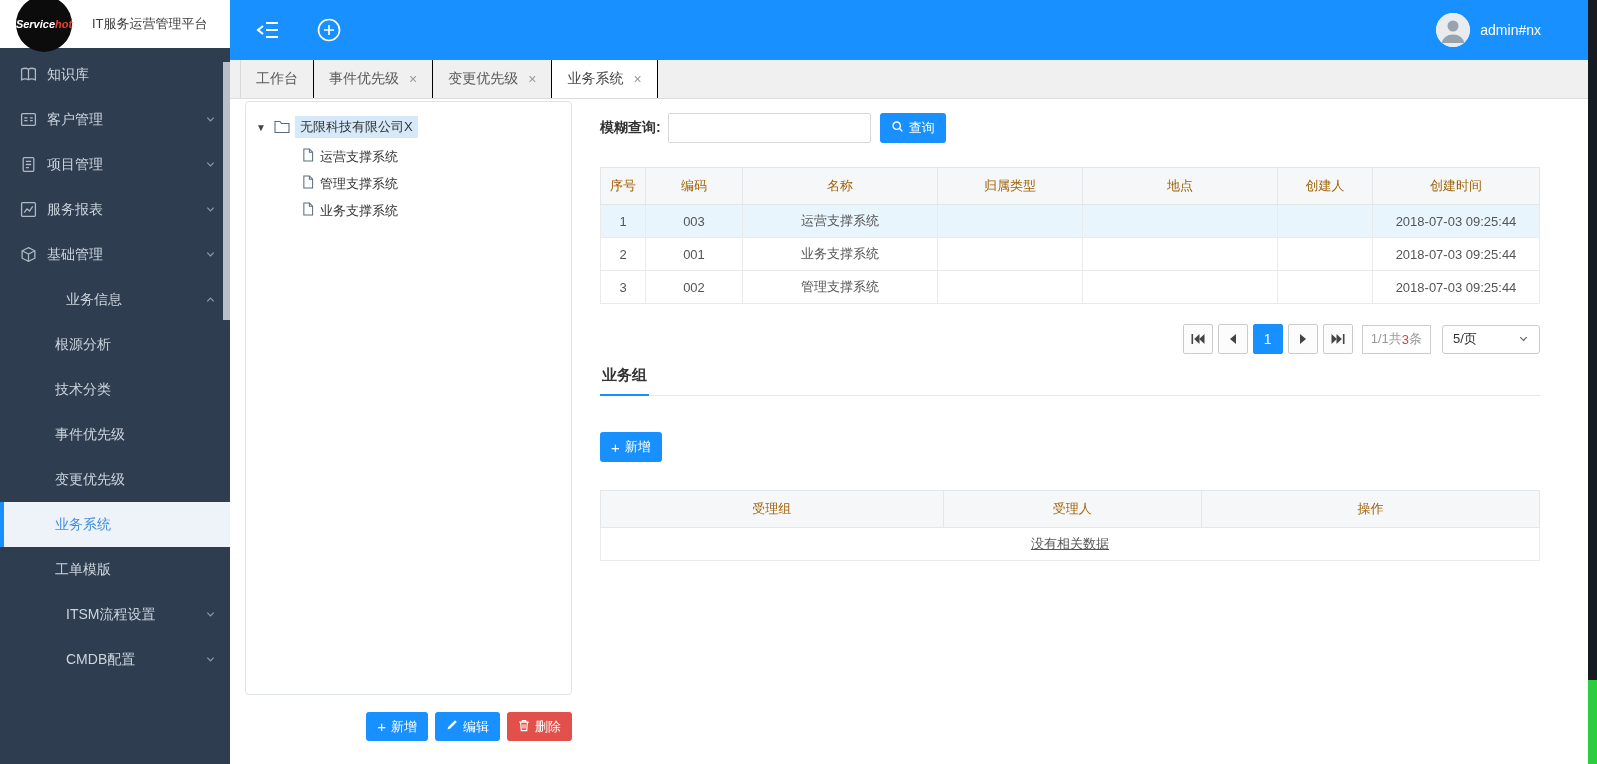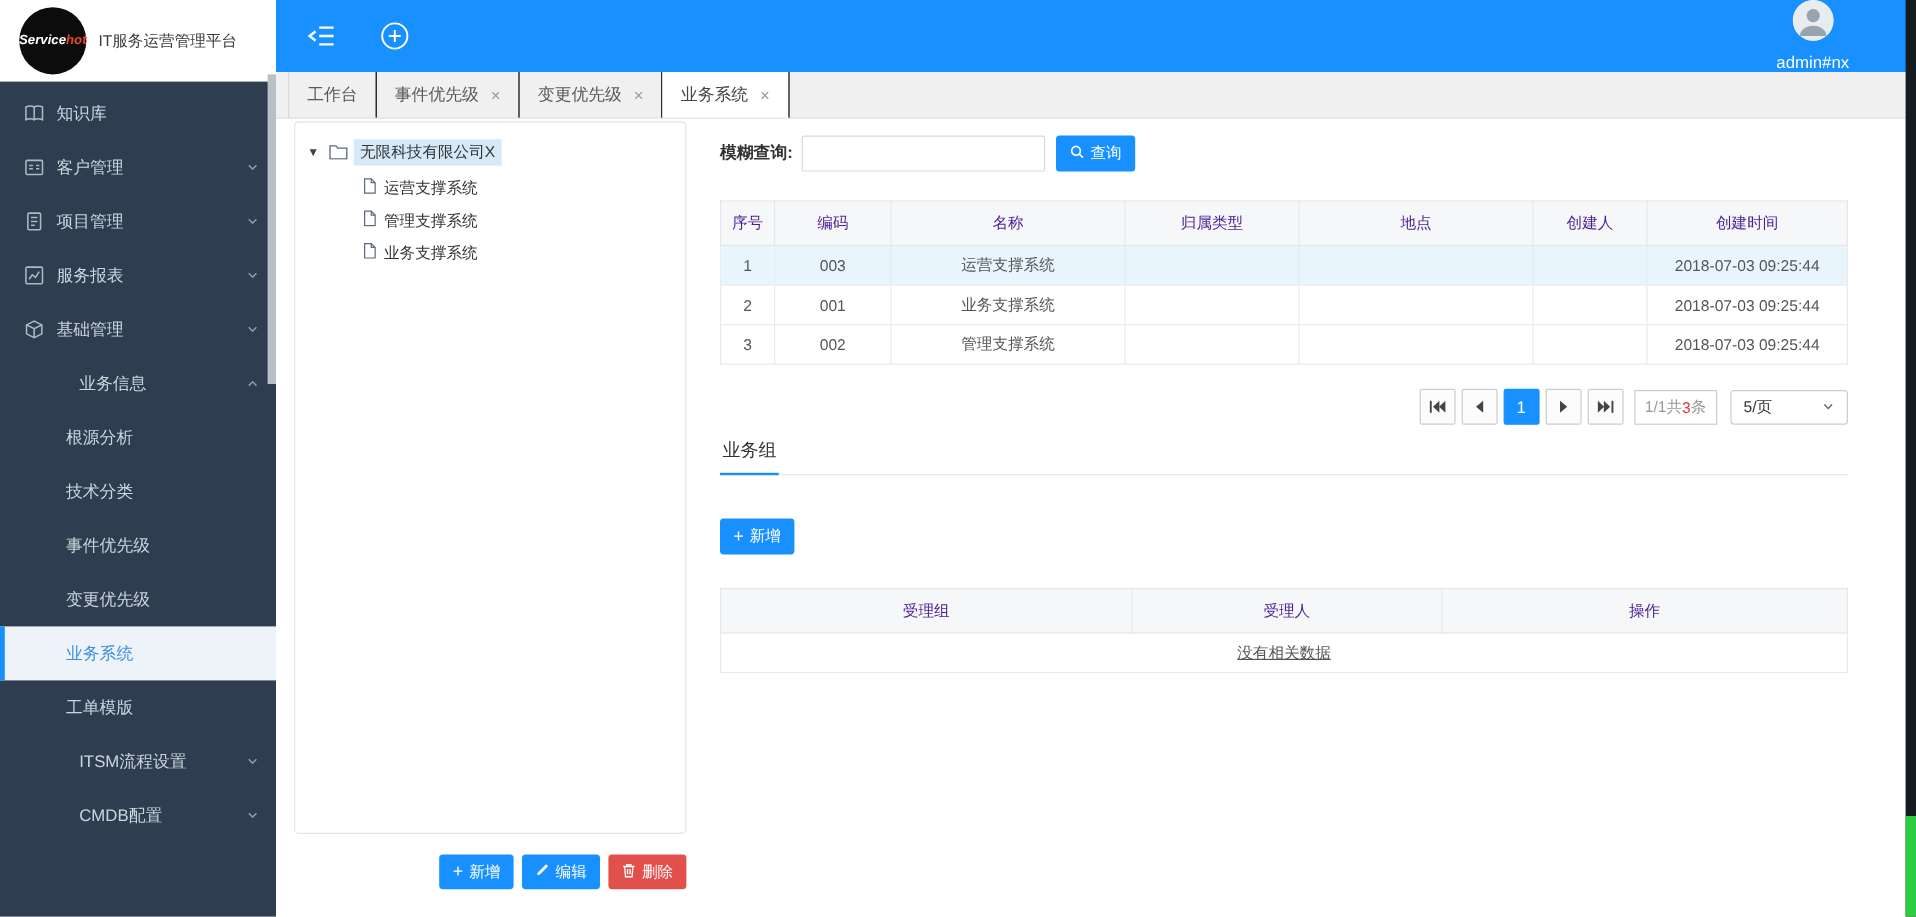--- a/index.html
+++ b/index.html
@@ -2,42 +2,42 @@
 <html><head>
 <meta charset="utf-8">
 <style>
   * { margin:0; padding:0; box-sizing:border-box; }
   html,body { width:1597px; height:764px; overflow:hidden; background:#fff;
     font-family:"Liberation Sans","DejaVu Sans",sans-serif; }
   .app { display:flex; width:1597px; height:764px; position:relative; }
 
   
   .sidebar { width:230px; min-width:230px; background:#2f3d50; position:relative; }
-  .brand { height:68px; background:#fff; display:flex; align-items:center; padding:0 4px 0 16px; gap:10px; }
+  .brand { height:48px; background:#fff; display:flex; align-items:center; padding:0 4px 0 16px; gap:20px; }
   .logo-circle { width:56px; height:56px; min-width:56px; border-radius:50%; background:#0c0c0c; color:#fff;
     display:flex; align-items:center; justify-content:center; font-size:11px; font-style:italic; font-weight:bold; }
   .logo-hot { color:#e8442e; }
   .brand-title { font-size:13px; color:#3a3a3a; }
   .nav { padding-top:4px; }
   .nav-item { height:45px; display:flex; align-items:center; padding:0 14px 0 20px; color:#ccd5de;
     font-size:14px; cursor:pointer; position:relative; }
   .nav-icon { width:17px; height:17px; margin-right:10px; display:inline-flex; }
   .nav-label { flex:1; white-space:nowrap; }
   .chev { margin-left:auto; display:inline-flex; }
   .nav-sub { padding-left:38px;margin-left:28px; }
   .nav-subsub { padding-left:55px; }
   .nav-item.active { background:#eef3f9; color:#3f8fdf; }
   .nav-item.active::before { content:""; position:absolute; left:0; top:0; bottom:0; width:4px; background:#1890ff; }
   .sidebar-scroll { position:absolute; top:62px; right:0; width:7px; height:258px; background:#b9bfc6; }
 
   
   .main { flex:1; display:flex; flex-direction:column; min-width:0; }
   .topbar { height:60px; min-height:60px; background:#1890ff; display:flex; align-items:center; padding:0 26px; }
   .topbar-icon { margin-right:36px; display:inline-flex; cursor:pointer; }
-  .topbar-right { margin-left:auto; display:flex; align-items:center; gap:10px; padding-right:30px;flex-direction:column; }
+  .topbar-right { margin-left:auto; display:flex; align-items:center; gap:10px; padding-right:30px; }
   .avatar { width:34px; height:34px; border-radius:50%; overflow:hidden; background:#fff; display:inline-flex; cursor:pointer; }
   .username { color:#fff; font-size:14px; }
 
   .tabbar { height:39px; min-height:39px; background:#f0f0f0; border-bottom:1px solid #dcdcdc; display:flex; padding-left:10px; }
   .tab { display:flex; align-items:center; gap:10px; padding:17px 15px; font-size:14px; color:#595959;
     border-right:1px solid #000000; cursor:pointer; }
   .tab:first-of-type { border-left:1px solid #d8d8d8; }
   .tab.active { background:#fff; color:#444; }
   .tab-close { color:#999; font-size:14px; line-height:1; }
 
@@ -61,36 +61,36 @@
 
   
   .right-col { flex:1; min-width:0; padding:14px 57px 0 13px; }
   .search-row { display:flex; align-items:center; }
   .search-label { font-size:14px; font-weight:bold; color:#333; }
   .search-input { width:203px; height:30px; border:1px solid #d5d9dd; border-radius:2px; margin-left:7px;
     padding:0 8px; font-size:13px; font-family:inherit; outline:none; }
   .btn-search { margin-left:9px; height:30px; }
 
   .data-table { width:100%; border-collapse:collapse; table-layout:fixed; margin-top:24px; font-size:13px; }
-  .data-table th { background:#f6f7f8; border:1px solid #e4e7ea; height:37px; font-weight:normal; color:#4c1d95; }
+  .data-table th { background:#f6f7f8; border:1px solid #e4e7ea; height:37px; font-weight:normal; color:#a16207; }
   .data-table td { border:1px solid #e8eaec; height:33px; text-align:center; color:#555; background:#fff; }
   .data-table tr.selected td { background:#e9f5fd; }
 
   .pager { display:flex; justify-content:flex-end; align-items:center; gap:5px; margin-top:20px; }
   .pg-btn { width:30px; height:30px; border:1px solid #ccc; background:#fcfcfc; border-radius:2px;
     display:flex; align-items:center; justify-content:center; cursor:pointer; font-size:14px; color:#444; }
   .pg-btn.active { background:#1890ff; border-color:#1890ff; color:#fff; }
   .pg-info { height:29px; border:1px solid #ccc; display:flex; align-items:center; padding:0 8px;
     font-size:13px; color:#9a9a9a; margin-left:4px; }
   .pg-count { color:#e03c3c; }
   .pg-size { height:29px; width:98px; border:1px solid #ccc; border-radius:3px; display:flex; align-items:center;
     justify-content:space-between; padding:0 10px; font-size:13px; color:#333; margin-left:6px; cursor:pointer; background:#fff; }
 
   .section-header { margin-top:12px; border-bottom:1px solid #e8e8e8; }
-  .section-title { display:inline-block; font-size:15px; font-weight:normal; color:#333;
+  .section-title { display:inline-block; font-size:15px; font-weight:bold; color:#333;
     padding:0 2px 9px 2px; border-bottom:2px solid #1890ff; margin-bottom:-1px; }
   .group-add { margin-top:36px; height:30px; }
   .group-table { margin-top:28px; }
   .group-table td.empty { color:#555;text-decoration:underline; }
 
   
   .page-scrollbar { position:absolute; top:0; right:0; width:9px; height:764px; background:#161b22; z-index:99; }
   .page-scrollbar .green { position:absolute; bottom:0; left:0; width:100%; height:84px; background:#2ecc40; }
 </style>
 </head>

